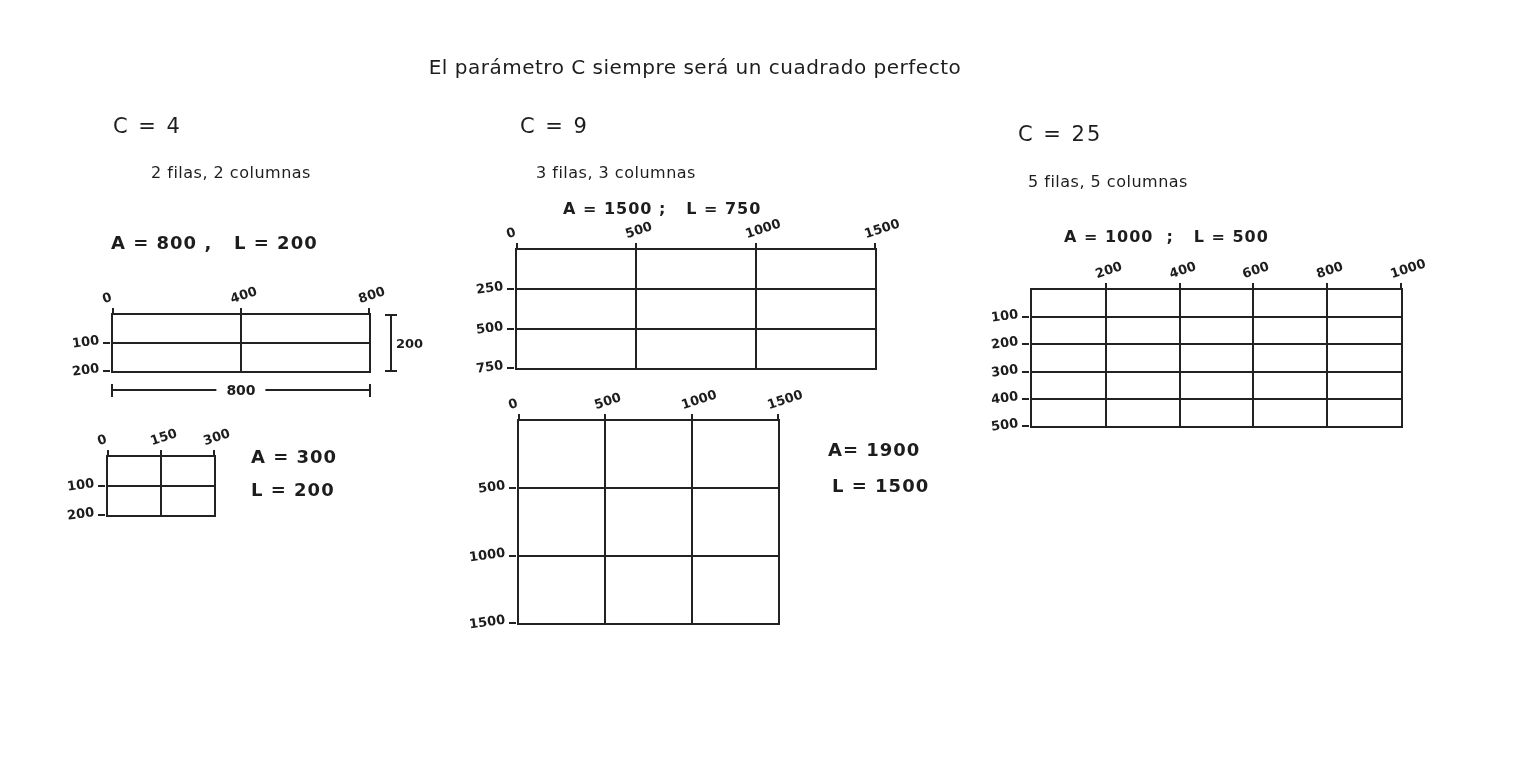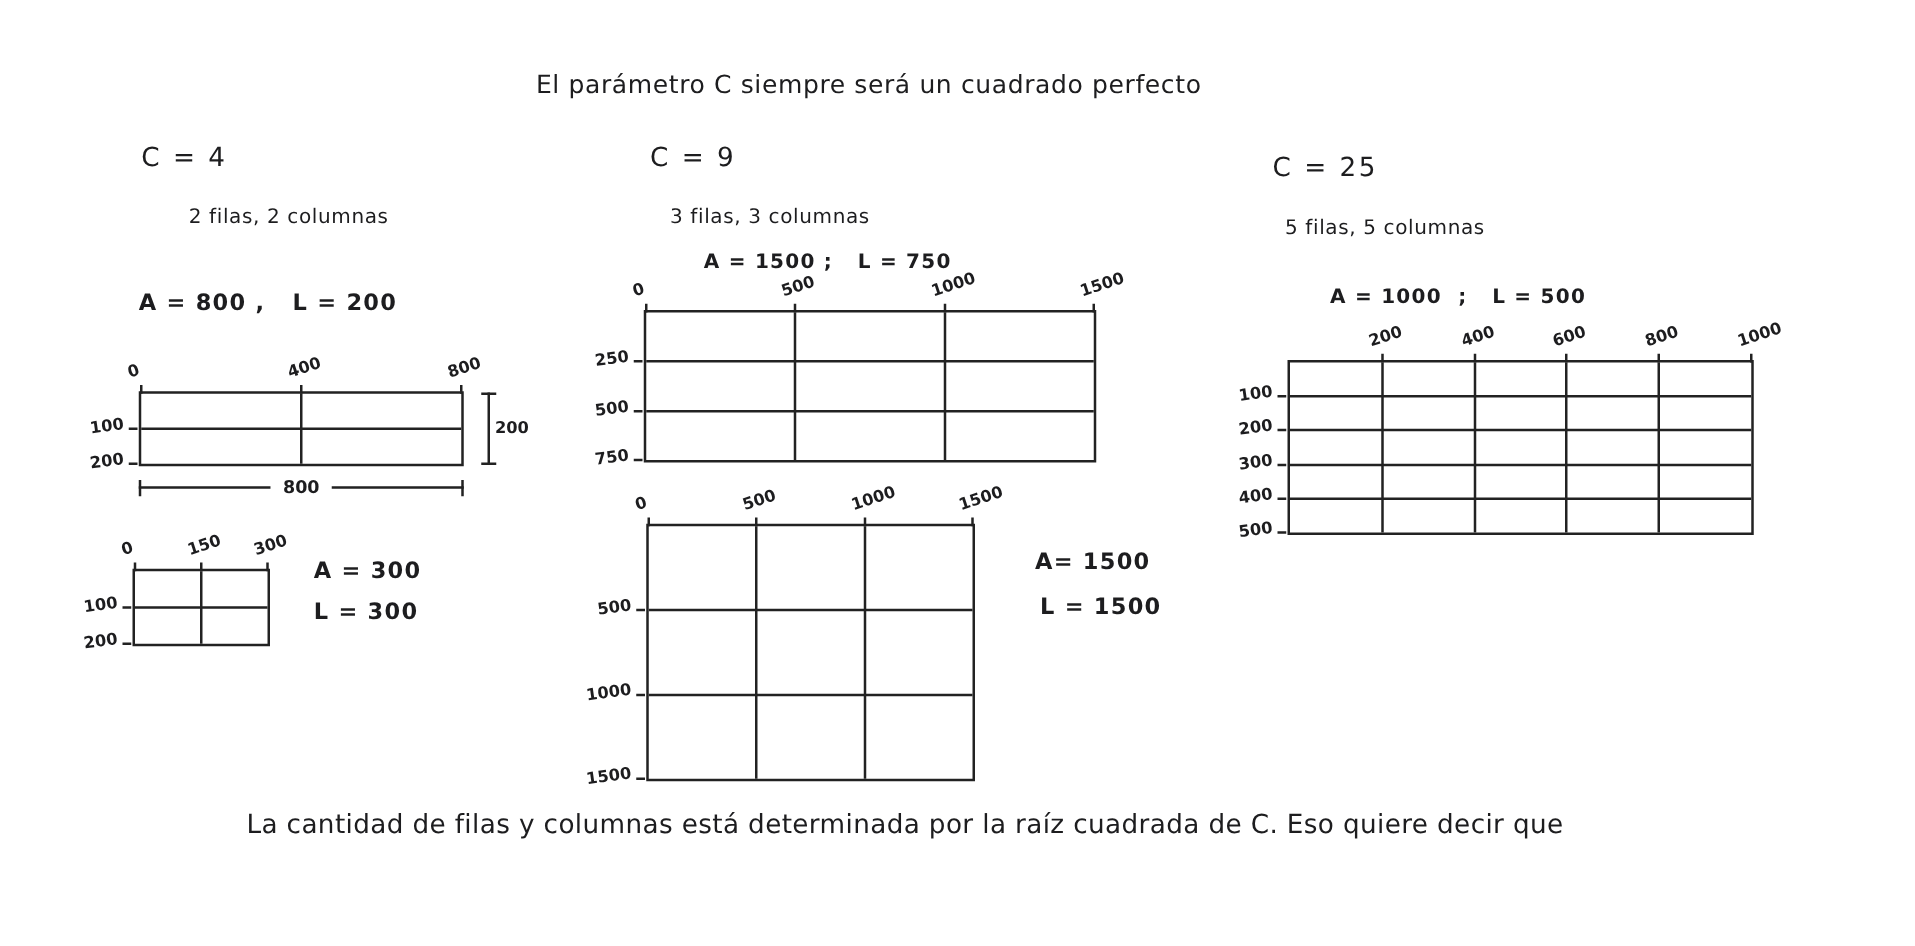--- a/index.html
+++ b/index.html
@@ -115,21 +115,21 @@
             <span class="llab">100</span>
             <span class="lmark"></span>
           </div>
           <div class="ltick" style="top: 100%;">
             <span class="llab">200</span>
             <span class="lmark"></span>
           </div>
         </div>
     </div>
     <div class="params" style="left:175px; top:346px;">A = 300</div>
-    <div class="params" style="left:175px; top:379px;">L = 300</div>
+    <div class="params" style="left:175px; top:379px;">L = 200</div>
   </div>
 
   <div class="section" style="left:460px; top:100px; width:470px; height:550px;">
     <div class="c-label" style="left:60px; top:14px;">C = 9</div>
     <div class="dims-label" style="left:76px; top:63px;">3 filas, 3 columnas</div>
     <div class="params sm" style="left:103px; top:99px;">A = 1500 ;&nbsp;&nbsp; L = 750</div>
 
     <div class="grid-fig" style="left:55px; top:148px; width:362px; height:122px;">
       <div class="gridbox">
           <div class="hline" style="top: 33.3333%;"></div>
@@ -196,21 +196,21 @@
           <div class="ltick" style="top: 66.6667%;">
             <span class="llab">1000</span>
             <span class="lmark"></span>
           </div>
           <div class="ltick" style="top: 100%;">
             <span class="llab">1500</span>
             <span class="lmark"></span>
           </div>
         </div>
     </div>
-    <div class="params" style="left:368px; top:339px;">A= 1500</div>
+    <div class="params" style="left:368px; top:339px;">A= 1900</div>
     <div class="params" style="left:372px; top:375px;">L = 1500</div>
   </div>
 
   <div class="section" style="left:980px; top:100px; width:500px; height:350px;">
     <div class="c-label" style="left:38px; top:22px;">C = 25</div>
     <div class="dims-label" style="left:48px; top:72px;">5 filas, 5 columnas</div>
     <div class="params sm" style="left:40px; top:127px;margin-left:44px;">A = 1000&nbsp; ;&nbsp;&nbsp; L = 500</div>
 
     <div class="grid-fig" style="left:50px; top:188px; width:373px; height:140px;">
       <div class="gridbox">
@@ -260,16 +260,15 @@
           </div>
           <div class="ltick" style="top: 100%;">
             <span class="llab">500</span>
             <span class="lmark"></span>
           </div>
         </div>
     </div>
   </div>
 
   <div class="footer">
-    <div>La cantidad de filas y columnas está determinada por la raíz cuadrada de C. Eso quiere decir que</div>
   </div>
 
 </div>
 
 </body></html>

